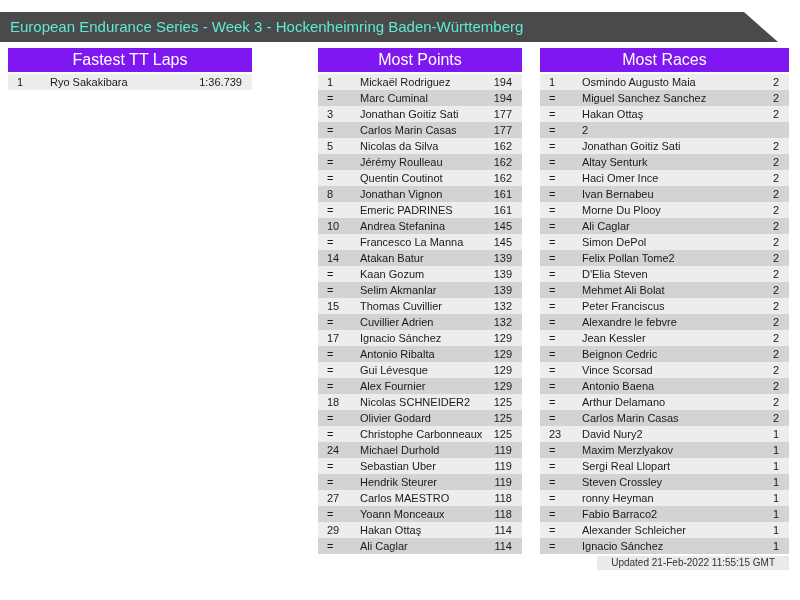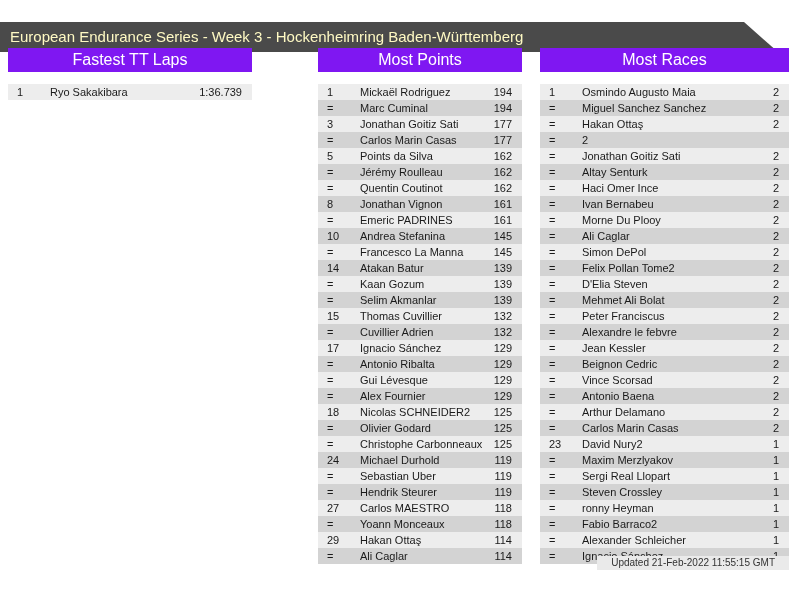--- a/index.html
+++ b/index.html
@@ -1,34 +1,34 @@
 <!DOCTYPE html>
 <html style="--accent: #7f17f2; --titlebar-bg: #4a4a4a; --row-light: #ededed; --row-dark: #d3d3d3;"><head>
 <meta charset="utf-8">
 <style>
   * { margin:0; padding:0; box-sizing:border-box; }
   html,body { width:800px; height:600px; background:#ffffff; overflow:hidden;
               font-family:"Liberation Sans", sans-serif; position:relative; }
 
   .titlebar {
-    position:absolute; top:22px; left:0; width:778px; height:30px;
-    background:var(--titlebar-bg,#4a4a4a); color:#fef9c3;
+    position:absolute; top:12px; left:0; width:778px; height:30px;
+    background:var(--titlebar-bg,#4a4a4a); color:#5eead4;
     clip-path:polygon(0 0, calc(100% - 34px) 0, 100% 100%, 0 100%);
     font-size:15px; line-height:30px; padding-left:10px;
     white-space:nowrap;
   }
 
   .panel { position:absolute; top:48px; }
   .panel-tt     { left:8px;   width:244px; }
   .panel-points { left:270px; width:252px;padding-left:48px; }
   .panel-races  { left:540px; width:249px; }
 
   .panel-header {
     height:24px; line-height:24px; background:var(--accent,#7f17f2);
-    color:#ffffff; text-align:center; font-size:16px; margin-bottom:12px;
+    color:#ffffff; text-align:center; font-size:16px; margin-bottom:2px;
   }
 
   .row { display:flex; height:16px; line-height:16px; font-size:11px; color:#1a1a1a; }
   .row.odd  { background:var(--row-light,#ededed); }
   .row.even { background:var(--row-dark,#d3d3d3); }
 
   .cell-rank { flex:0 0 42px; padding-left:9px; }
   .cell-name { flex:1 1 auto; overflow:hidden; white-space:nowrap; }
   .cell-value{ flex:0 0 auto; padding-right:10px; text-align:right; }
 
@@ -78,21 +78,21 @@
         <span class="cell-name">Jonathan Goitiz Sati</span>
         <span class="cell-value">177</span>
       </div>
       <div class="row even">
         <span class="cell-rank">=</span>
         <span class="cell-name">Carlos Marin Casas</span>
         <span class="cell-value">177</span>
       </div>
       <div class="row odd">
         <span class="cell-rank">5</span>
-        <span class="cell-name">Points da Silva</span>
+        <span class="cell-name">Nicolas da Silva</span>
         <span class="cell-value">162</span>
       </div>
       <div class="row even">
         <span class="cell-rank">=</span>
         <span class="cell-name">Jérémy Roulleau</span>
         <span class="cell-value">162</span>
       </div>
       <div class="row odd">
         <span class="cell-rank">=</span>
         <span class="cell-name">Quentin Coutinot</span>

